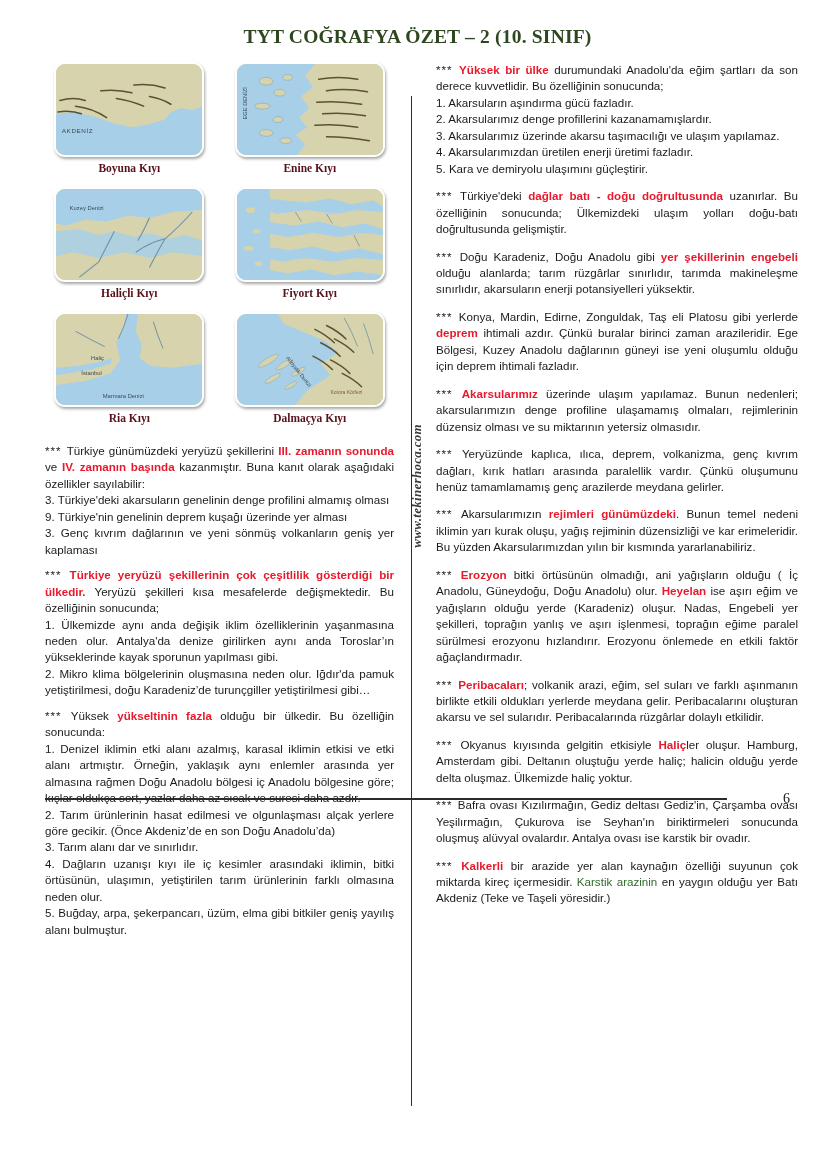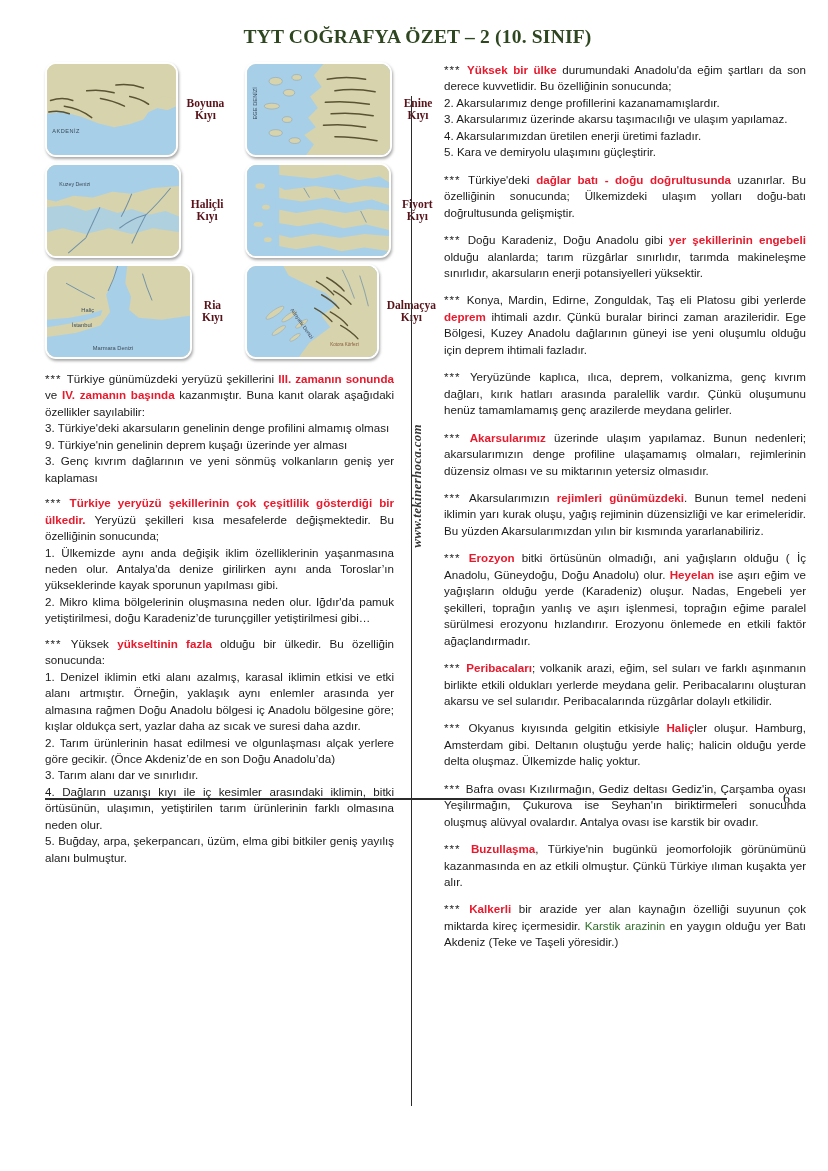--- a/index.html
+++ b/index.html
@@ -32,21 +32,21 @@
 
   
   .columns {
     display: flex;
     align-items: flex-start;
     gap: 0px;
     position: relative;
   }
   .col-left  { width: 355px; flex: 0 0 355px; padding-right: 6px; }
   .col-sep   { width: 36px; flex: 0 0 36px; position: relative; align-self: stretch; }
-  .col-right { width: 362px; flex: 0 0 362px; margin-left: 8px; }
+  .col-right { width: 362px; flex: 0 0 362px; }
 
   
   .vrule {
     position: absolute;
     left: 11px; top: 34px;
     width: 1px; height: 1010px;
     background: #2b2b2b;
   }
   .watermark {
     position: absolute;
@@ -63,21 +63,21 @@
     letter-spacing: .3px;
   }
 
   
   .img-grid {
     display: grid;
     grid-template-columns: 1fr 1fr;
     gap: 6px 12px;
     margin: 0 0 12px 0;
   }
-  .img-cell { display: flex; align-items: center; }
+  .img-cell { display: flex; flex-direction: column; align-items: center; }
   .thumb {
     width: 150px; height: 95px;
     border-radius: 11px;
     border: 2.5px solid #ffffff;
     box-shadow: 1px 2px 3px rgba(0,0,0,.35);
     overflow: hidden;
     position: relative;
     background: #d9d8b4;
   }
   .thumb svg { display:block; width:100%; height:100%; }
@@ -323,57 +323,55 @@
 
     <div class="col-sep">
       <div class="vrule"></div>
       <div class="watermark">www.tekinerhoca.com</div>
     </div>
 
     <div class="col-right">
       <div id="right-blocks">
           <div class="para">
             <span class="li"><span class="stars">*** </span><span class="hl"> Yüksek bir ülke</span><span class="blk"> durumundaki Anadolu'da eğim şartları da son derece kuvvetlidir. Bu özelliğinin sonucunda;</span></span>
+            <span class="li"><span class="blk">1. Akarsuların aşındırma gücü fazladır.</span></span>
             <span class="li"><span class="blk">2. Akarsularımız denge profillerini kazanamamışlardır.</span></span>
             <span class="li"><span class="blk">3. Akarsularımız üzerinde akarsu taşımacılığı ve ulaşım yapılamaz.</span></span>
             <span class="li"><span class="blk">4. Akarsularımızdan üretilen enerji üretimi fazladır.</span></span>
             <span class="li"><span class="blk">5. Kara ve demiryolu ulaşımını güçleştirir.</span></span>
           </div>
           <div class="para">
             <span class="li"><span class="stars"> *** </span><span class="blk">Türkiye'deki </span><span class="hl">dağlar batı - doğu doğrultusunda</span><span class="blk"> uzanırlar. Bu özelliğinin sonucunda; Ülkemizdeki ulaşım yolları doğu-batı doğrultusunda gelişmiştir.</span></span>
           </div>
           <div class="para">
             <span class="li"><span class="stars">*** </span><span class="blk">Doğu Karadeniz, Doğu Anadolu gibi </span><span class="hl">yer şekillerinin engebeli</span><span class="blk"> olduğu alanlarda; tarım rüzgârlar sınırlıdır, tarımda makineleşme sınırlıdır, akarsuların enerji potansiyelleri yüksektir.</span></span>
           </div>
           <div class="para">
             <span class="li"><span class="stars">*** </span><span class="blk">Konya, Mardin, Edirne, Zonguldak, Taş eli Platosu gibi yerlerde </span><span class="hl">deprem</span><span class="blk"> ihtimali azdır. Çünkü buralar birinci zaman arazileridir. Ege Bölgesi, Kuzey Anadolu dağlarının güneyi ise yeni oluşumlu olduğu için deprem ihtimali fazladır.</span></span>
           </div>
           <div class="para">
+            <span class="li"><span class="stars">*** </span><span class="hl">   Akarsularımız</span><span class="blk"> üzerinde ulaşım yapılamaz. Bunun nedenleri; akarsularımızın denge profiline ulaşamamış olmaları, rejimlerinin düzensiz olması ve su miktarının yetersiz olmasıdır.</span></span>
+          </div>
+          <div class="para">
             <span class="li"><span class="stars">*** </span><span class="blk">Yeryüzünde kaplıca, ılıca, deprem, volkanizma, genç kıvrım dağları, kırık hatları arasında paralellik vardır. Çünkü oluşumunu henüz tamamlamamış genç arazilerde meydana gelirler.</span></span>
           </div>
           <div class="para">
-            <span class="li"><span class="stars">*** </span><span class="hl">   Akarsularımız</span><span class="blk"> üzerinde ulaşım yapılamaz. Bunun nedenleri; akarsularımızın denge profiline ulaşamamış olmaları, rejimlerinin düzensiz olması ve su miktarının yetersiz olmasıdır.</span></span>
-          </div>
-          <div class="para">
             <span class="li"><span class="stars">*** </span><span class="blk">Akarsularımızın </span><span class="hl">rejimleri günümüzdeki</span><span class="blk">. Bunun temel nedeni iklimin yarı kurak oluşu, yağış rejiminin düzensizliği ve kar erimeleridir. Bu yüzden Akarsularımızdan yılın bir kısmında yararlanabiliriz.</span></span>
           </div>
           <div class="para">
             <span class="li"><span class="stars">*** </span><span class="hl">Erozyon</span><span class="blk"> bitki örtüsünün olmadığı, ani yağışların olduğu ( İç Anadolu, Güneydoğu, Doğu Anadolu) olur. </span><span class="hl">Heyelan</span><span class="blk"> ise aşırı eğim ve yağışların olduğu yerde (Karadeniz) oluşur. Nadas, Engebeli yer şekilleri, toprağın yanlış ve aşırı işlenmesi, toprağın eğime paralel sürülmesi erozyonu hızlandırır. Erozyonu önlemede en etkili faktör ağaçlandırmadır.</span></span>
           </div>
           <div class="para">
             <span class="li"><span class="stars">*** </span><span class="hl">Peribacaları</span><span class="blk">; volkanik arazi, eğim, sel suları ve farklı aşınmanın birlikte etkili oldukları yerlerde meydana gelir. Peribacalarını oluşturan akarsu ve sel sularıdır. Peribacalarında rüzgârlar dolaylı etkilidir.</span></span>
           </div>
           <div class="para">
             <span class="li"><span class="stars">*** </span><span class="blk">Okyanus kıyısında gelgitin etkisiyle </span><span class="hl">Haliç</span><span class="blk">ler oluşur. Hamburg, Amsterdam gibi. Deltanın oluştuğu yerde haliç; halicin olduğu yerde delta oluşmaz. Ülkemizde haliç yoktur.</span></span>
           </div>
           <div class="para">
             <span class="li"><span class="stars">*** </span><span class="blk">  Bafra ovası Kızılırmağın, Gediz deltası Gediz'in, Çarşamba ovası Yeşilırmağın, Çukurova ise Seyhan'ın biriktirmeleri sonucunda oluşmuş alüvyal ovalardır. Antalya ovası ise karstik bir ovadır.</span></span>
-          </div>
-          <div class="para">
-            <span class="li"><span class="stars">*** </span><span class="hl">Buzullaşma</span><span class="blk">, Türkiye'nin bugünkü jeomorfolojik görünümünü kazanmasında en az etkili olmuştur. Çünkü Türkiye ılıman kuşakta yer alır.</span></span>
           </div>
           <div class="para">
             <span class="li"><span class="stars">*** </span><span class="hl">Kalkerli</span><span class="blk"> bir arazide yer alan kaynağın özelliği suyunun çok miktarda kireç içermesidir. </span><span class="hl-green">Karstik arazinin</span><span class="blk"> en yaygın olduğu yer Batı Akdeniz (Teke ve Taşeli yöresidir.)</span></span>
           </div>
         </div>
     </div>
 
   </div>
 
   <div class="footer">

